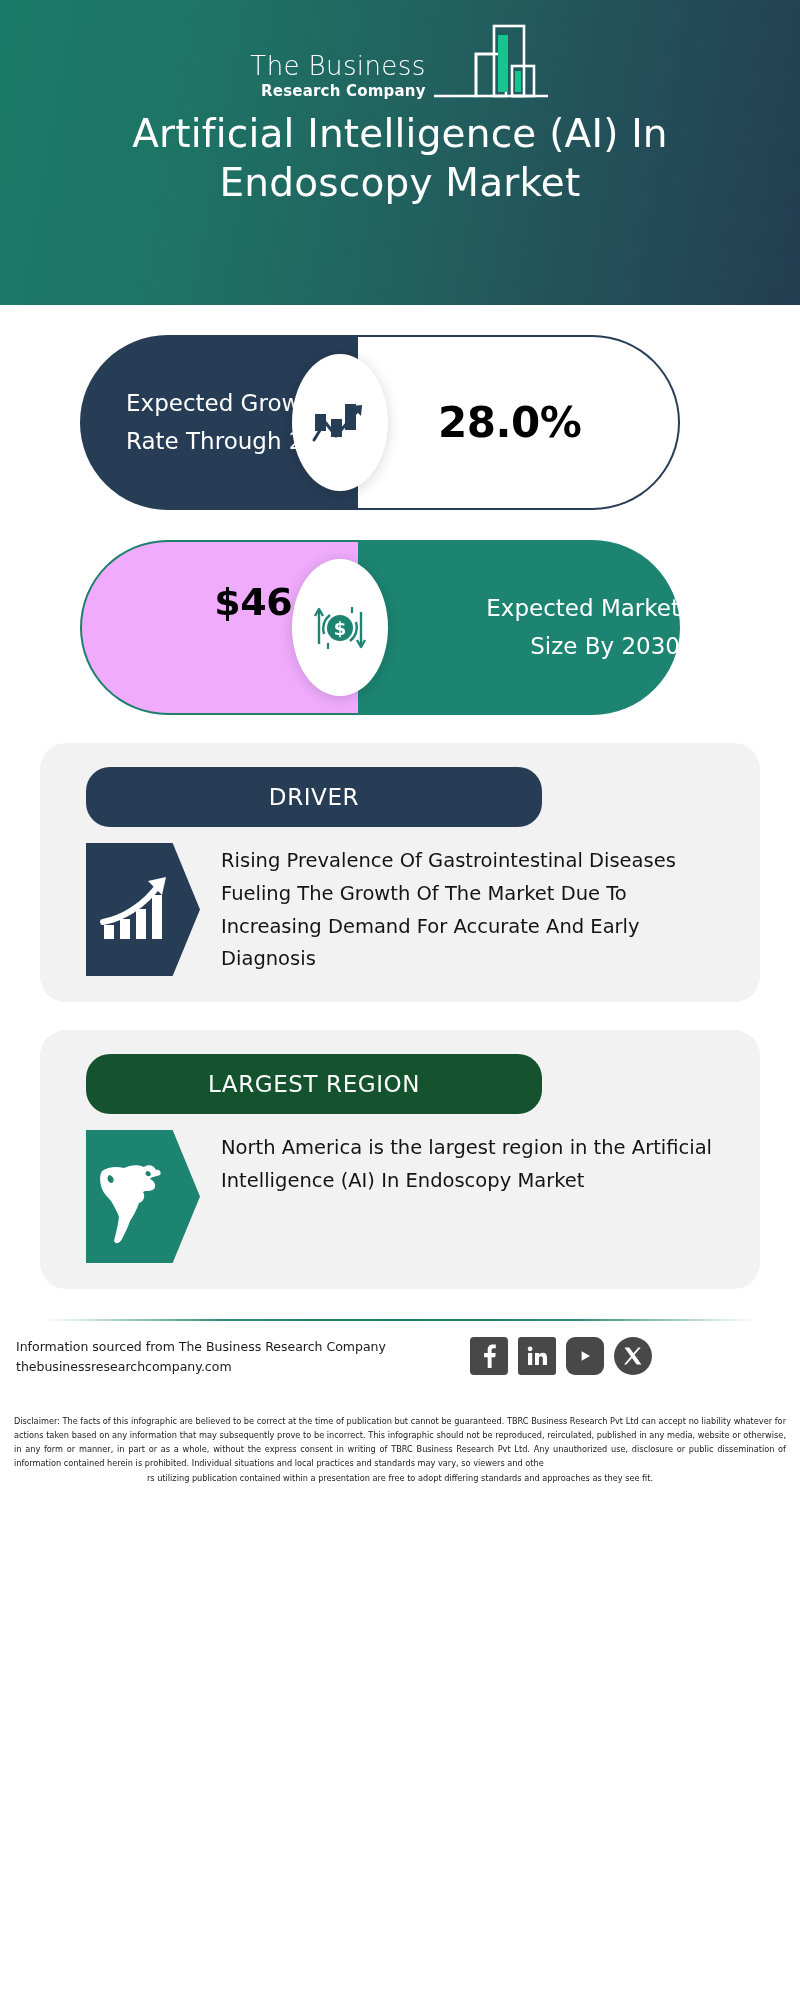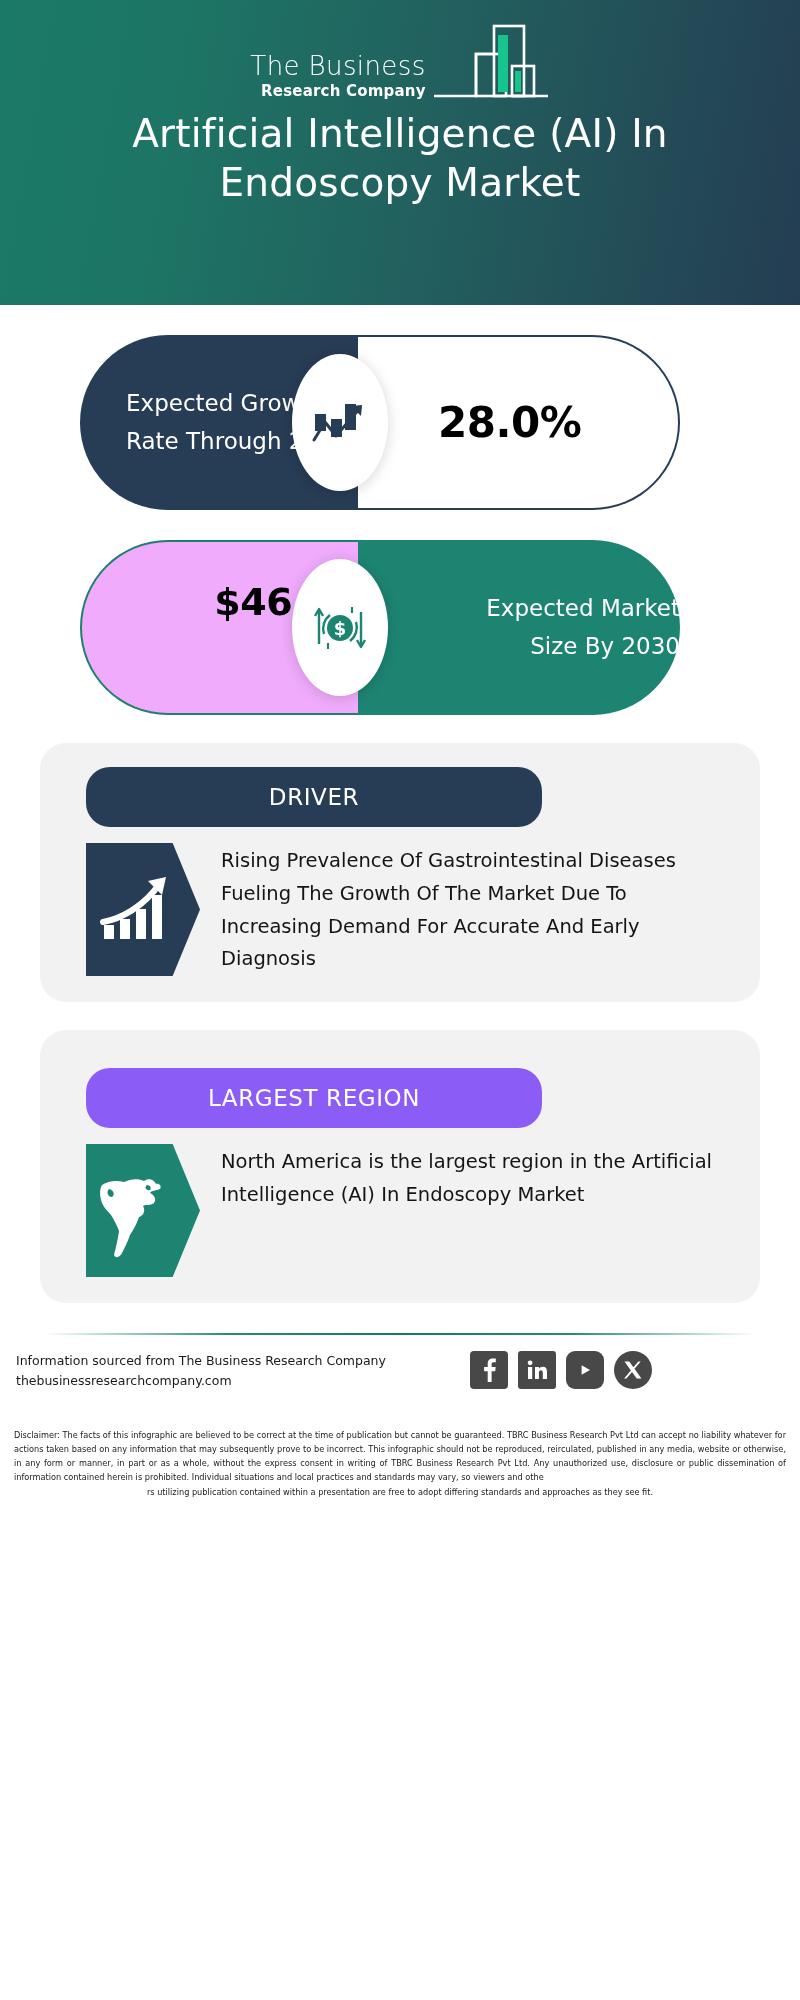--- a/index.html
+++ b/index.html
@@ -120,21 +120,21 @@
   }
   .pill {
     margin-left:46px;
     width:456px; height:60px;
     border-radius:24px;
     display:flex; align-items:center; justify-content:center;
     color:#ffffff; font-size:23px; letter-spacing:.6px;
     font-family:"DejaVu Sans", sans-serif; font-weight:400;
   }
   .pill.dark  { background:#273c55; }
-  .pill.green { background:#8b5cf6;margin-top:14px; }
+  .pill.green { background:#14532d; }
 
   .panel-body { display:flex; padding:16px 28px 0 46px; gap:21px; }
   .hexicon {
     flex:0 0 auto; width:114px; height:133px;
     display:flex; align-items:center; justify-content:center;
     clip-path:polygon(0 0, 76% 0, 100% 50%, 76% 100%, 0 100%);
   }
   .hexicon.dark  { background:#273c55; }
   .hexicon.green { background:#1d8472; }
   .panel-text {

